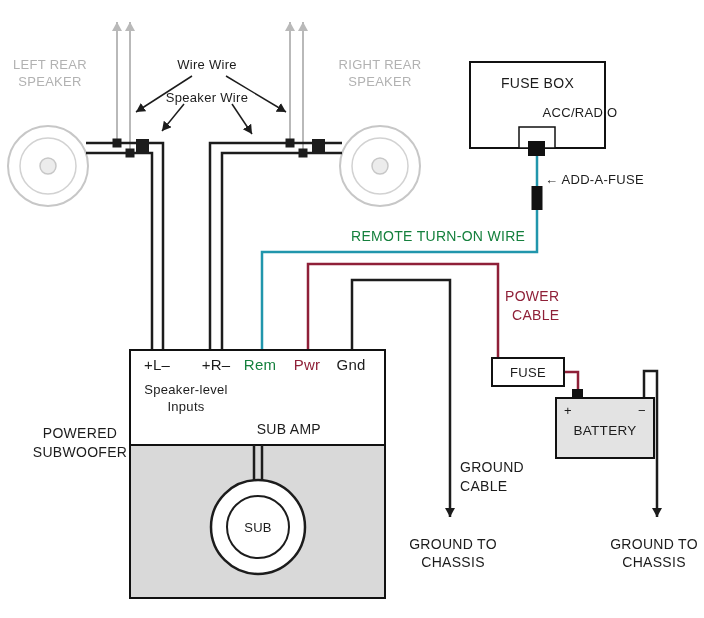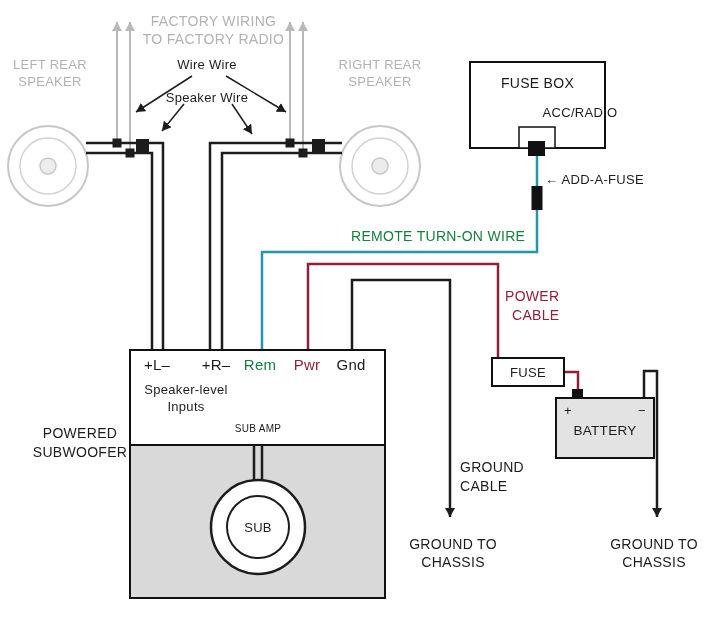--- a/index.html
+++ b/index.html
@@ -101,22 +101,20 @@
     </g>
 
     <g stroke="#1c1c1c" stroke-width="1.5">
       <line x1="192" y1="76" x2="136" y2="112" marker-end="url(#arrBlack)"></line>
       <line x1="226" y1="76" x2="286" y2="112" marker-end="url(#arrBlack)"></line>
       <line x1="184" y1="104" x2="162" y2="131" marker-end="url(#arrBlack)"></line>
       <line x1="232" y1="104" x2="252" y2="134" marker-end="url(#arrBlack)"></line>
     </g>
   </svg>
 
-  <div class="lbl ctr gray" style="left:136px;top:12px;width:155px;">FACTORY WIRING
-TO FACTORY RADIO</div>
   <div class="lbl ctr gray small" style="left:5px;top:56px;width:90px;">LEFT REAR
 SPEAKER</div>
   <div class="lbl ctr gray small" style="left:335px;top:56px;width:90px;">RIGHT REAR
 SPEAKER</div>
   <div class="lbl ctr small" style="left:170px;top:56px;width:74px;">Wire Wire</div>
   <div class="lbl ctr small" style="left:165px;top:89px;width:84px;">Speaker Wire</div>
 
   <div class="lbl ctr" style="left:470px;top:74px;width:135px;">FUSE BOX</div>
   <div class="lbl ctr small" style="left:470px;top:104px;width:140px;font-size:13px;padding-left:40px;">ACC/RADIO</div>
   <div class="lbl small nowrap" style="left:545px;top:171px;">← ADD-A-FUSE</div>
@@ -133,21 +131,21 @@
   <div class="lbl ctr" style="left:556px;top:422px;width:98px;font-size:13.5px;">BATTERY</div>
 
   <span class="term" style="left:157px;">+L–</span>
   <span class="term" style="left:216px;">+R–</span>
   <span class="term teal" style="left:260px;">Rem</span>
   <span class="term maroon" style="left:307px;">Pwr</span>
   <span class="term" style="left:351px;">Gnd</span>
 
   <div class="lbl ctr small" style="left:140px;top:381px;width:92px;">Speaker-level
 Inputs</div>
-  <div class="lbl ctr" style="left:195px;top:420px;width:126px;font-size:10px;">SUB AMP</div>
+  <div class="lbl ctr" style="left:195px;top:420px;width:126px;font-size:14px;text-align:right;">SUB AMP</div>
   <div class="lbl ctr" style="left:30px;top:424px;width:100px;line-height:19px;">POWERED
 SUBWOOFER</div>
   <div class="lbl ctr small" style="left:258px;top:527px;transform:translate(-50%,-50%);z-index:3;">SUB</div>
 
   <div class="lbl ctr" style="left:403px;top:535px;width:100px;">GROUND TO
 CHASSIS</div>
   <div class="lbl ctr" style="left:606px;top:535px;width:96px;">GROUND TO
 CHASSIS</div>
 
 </div>

